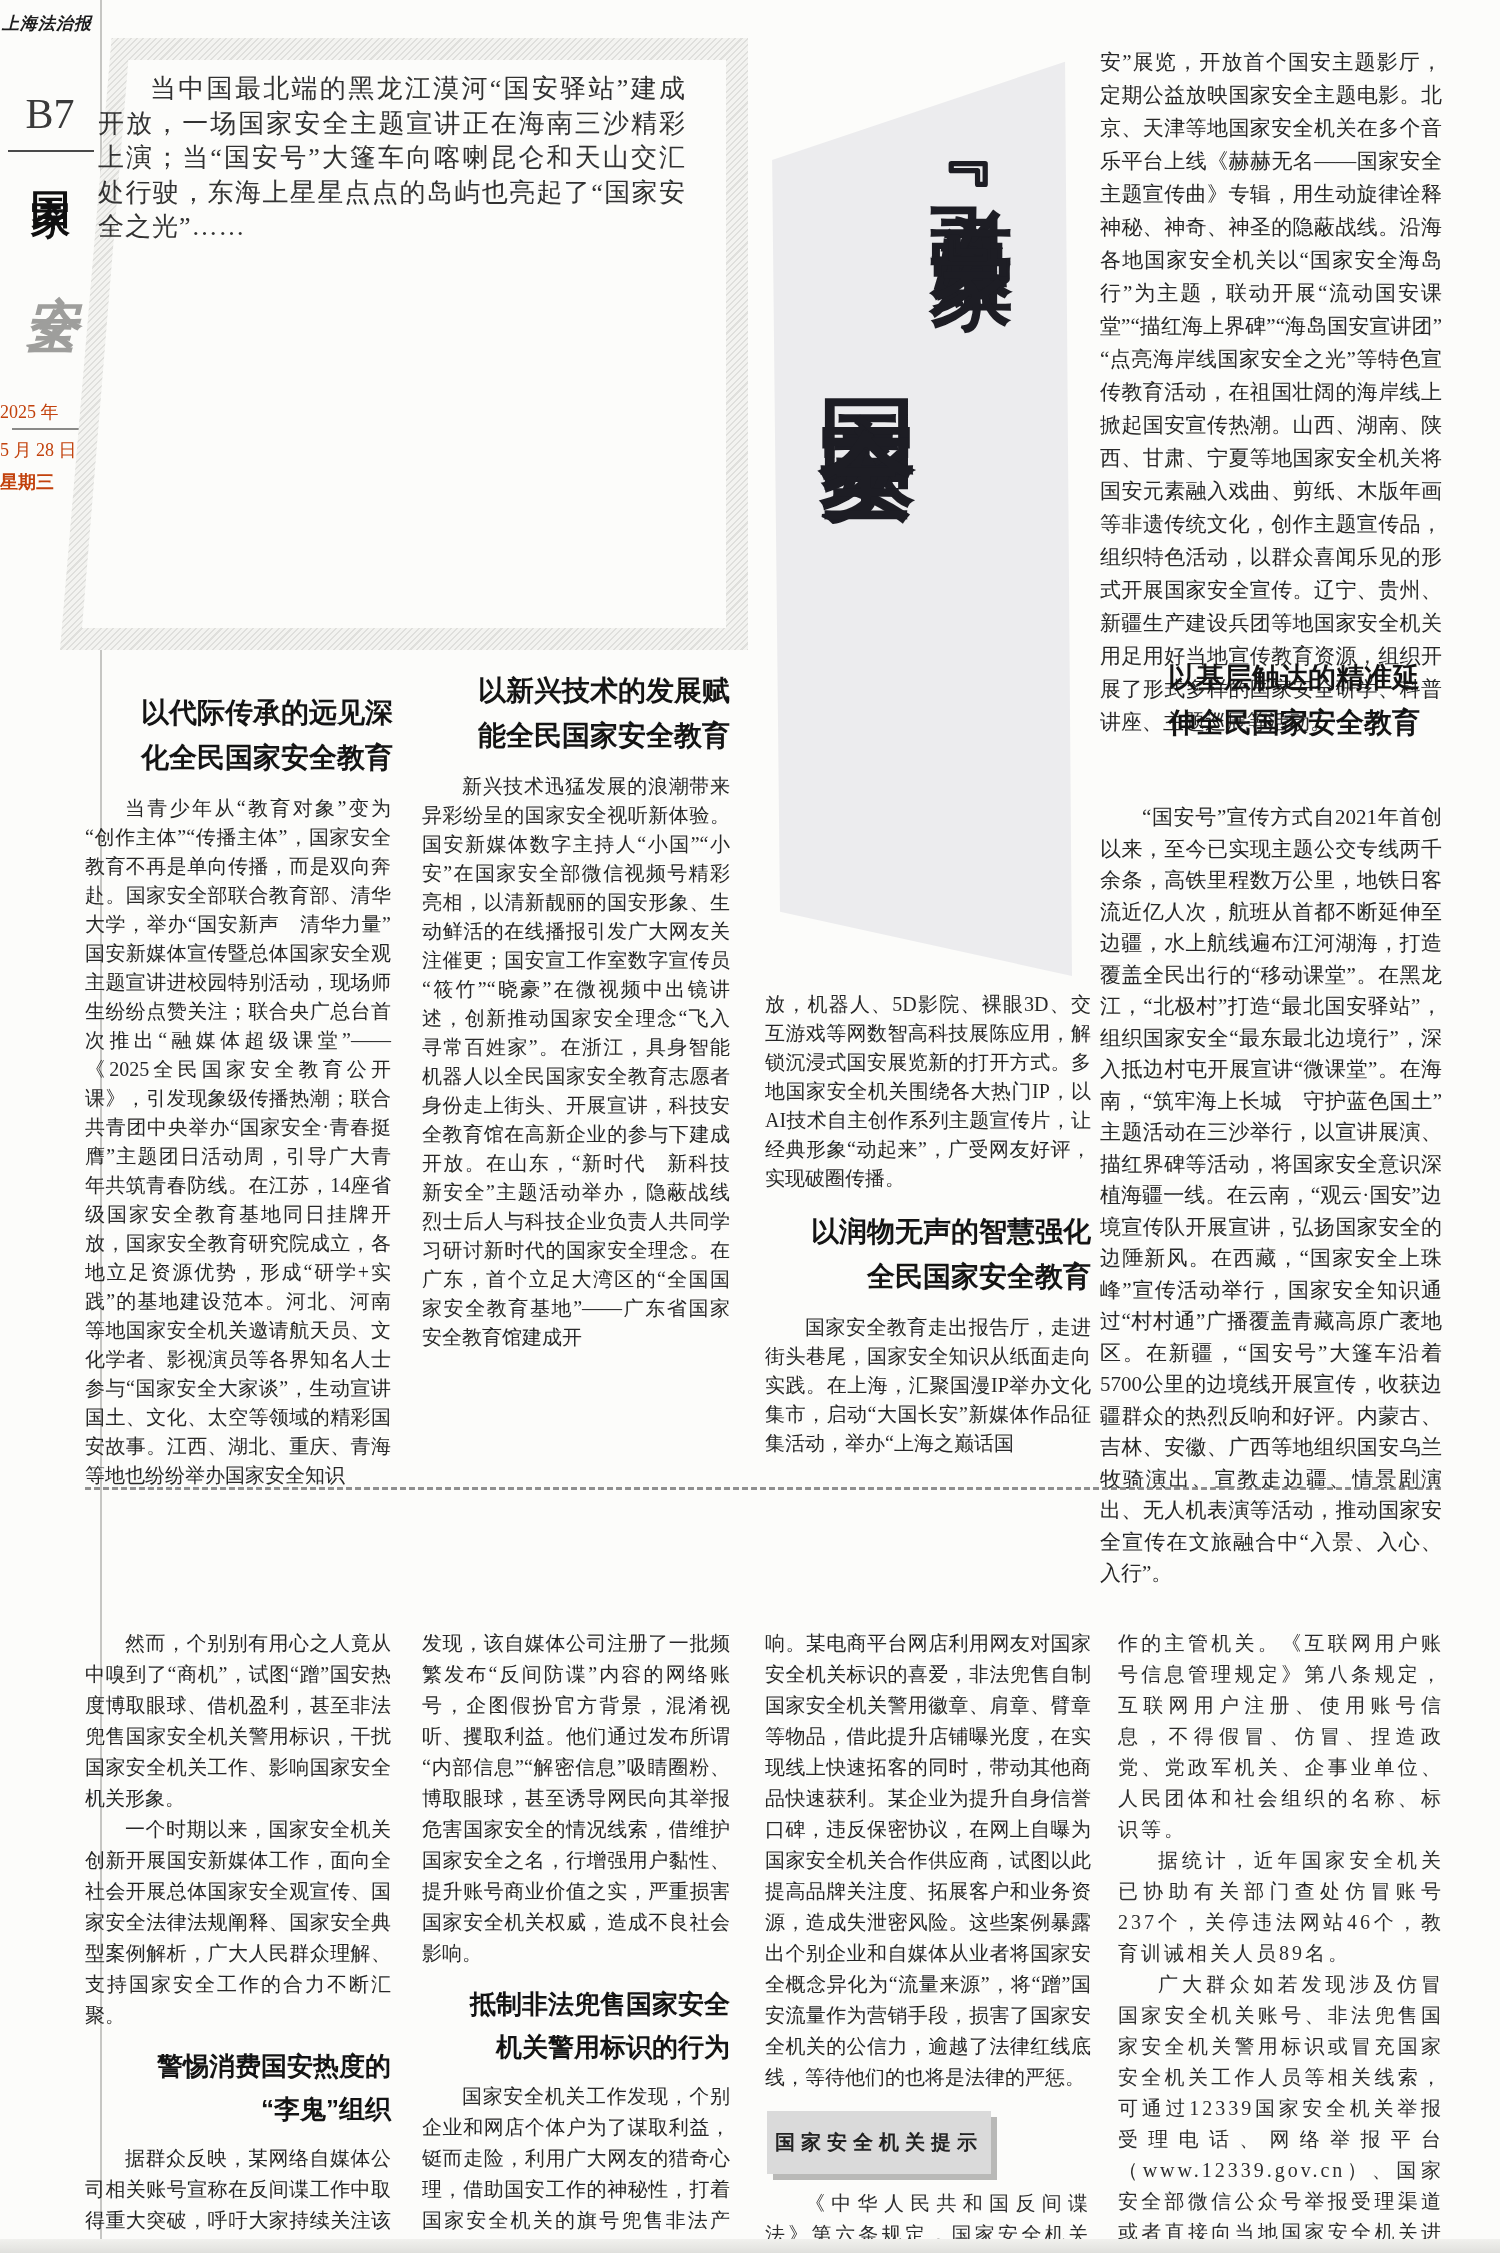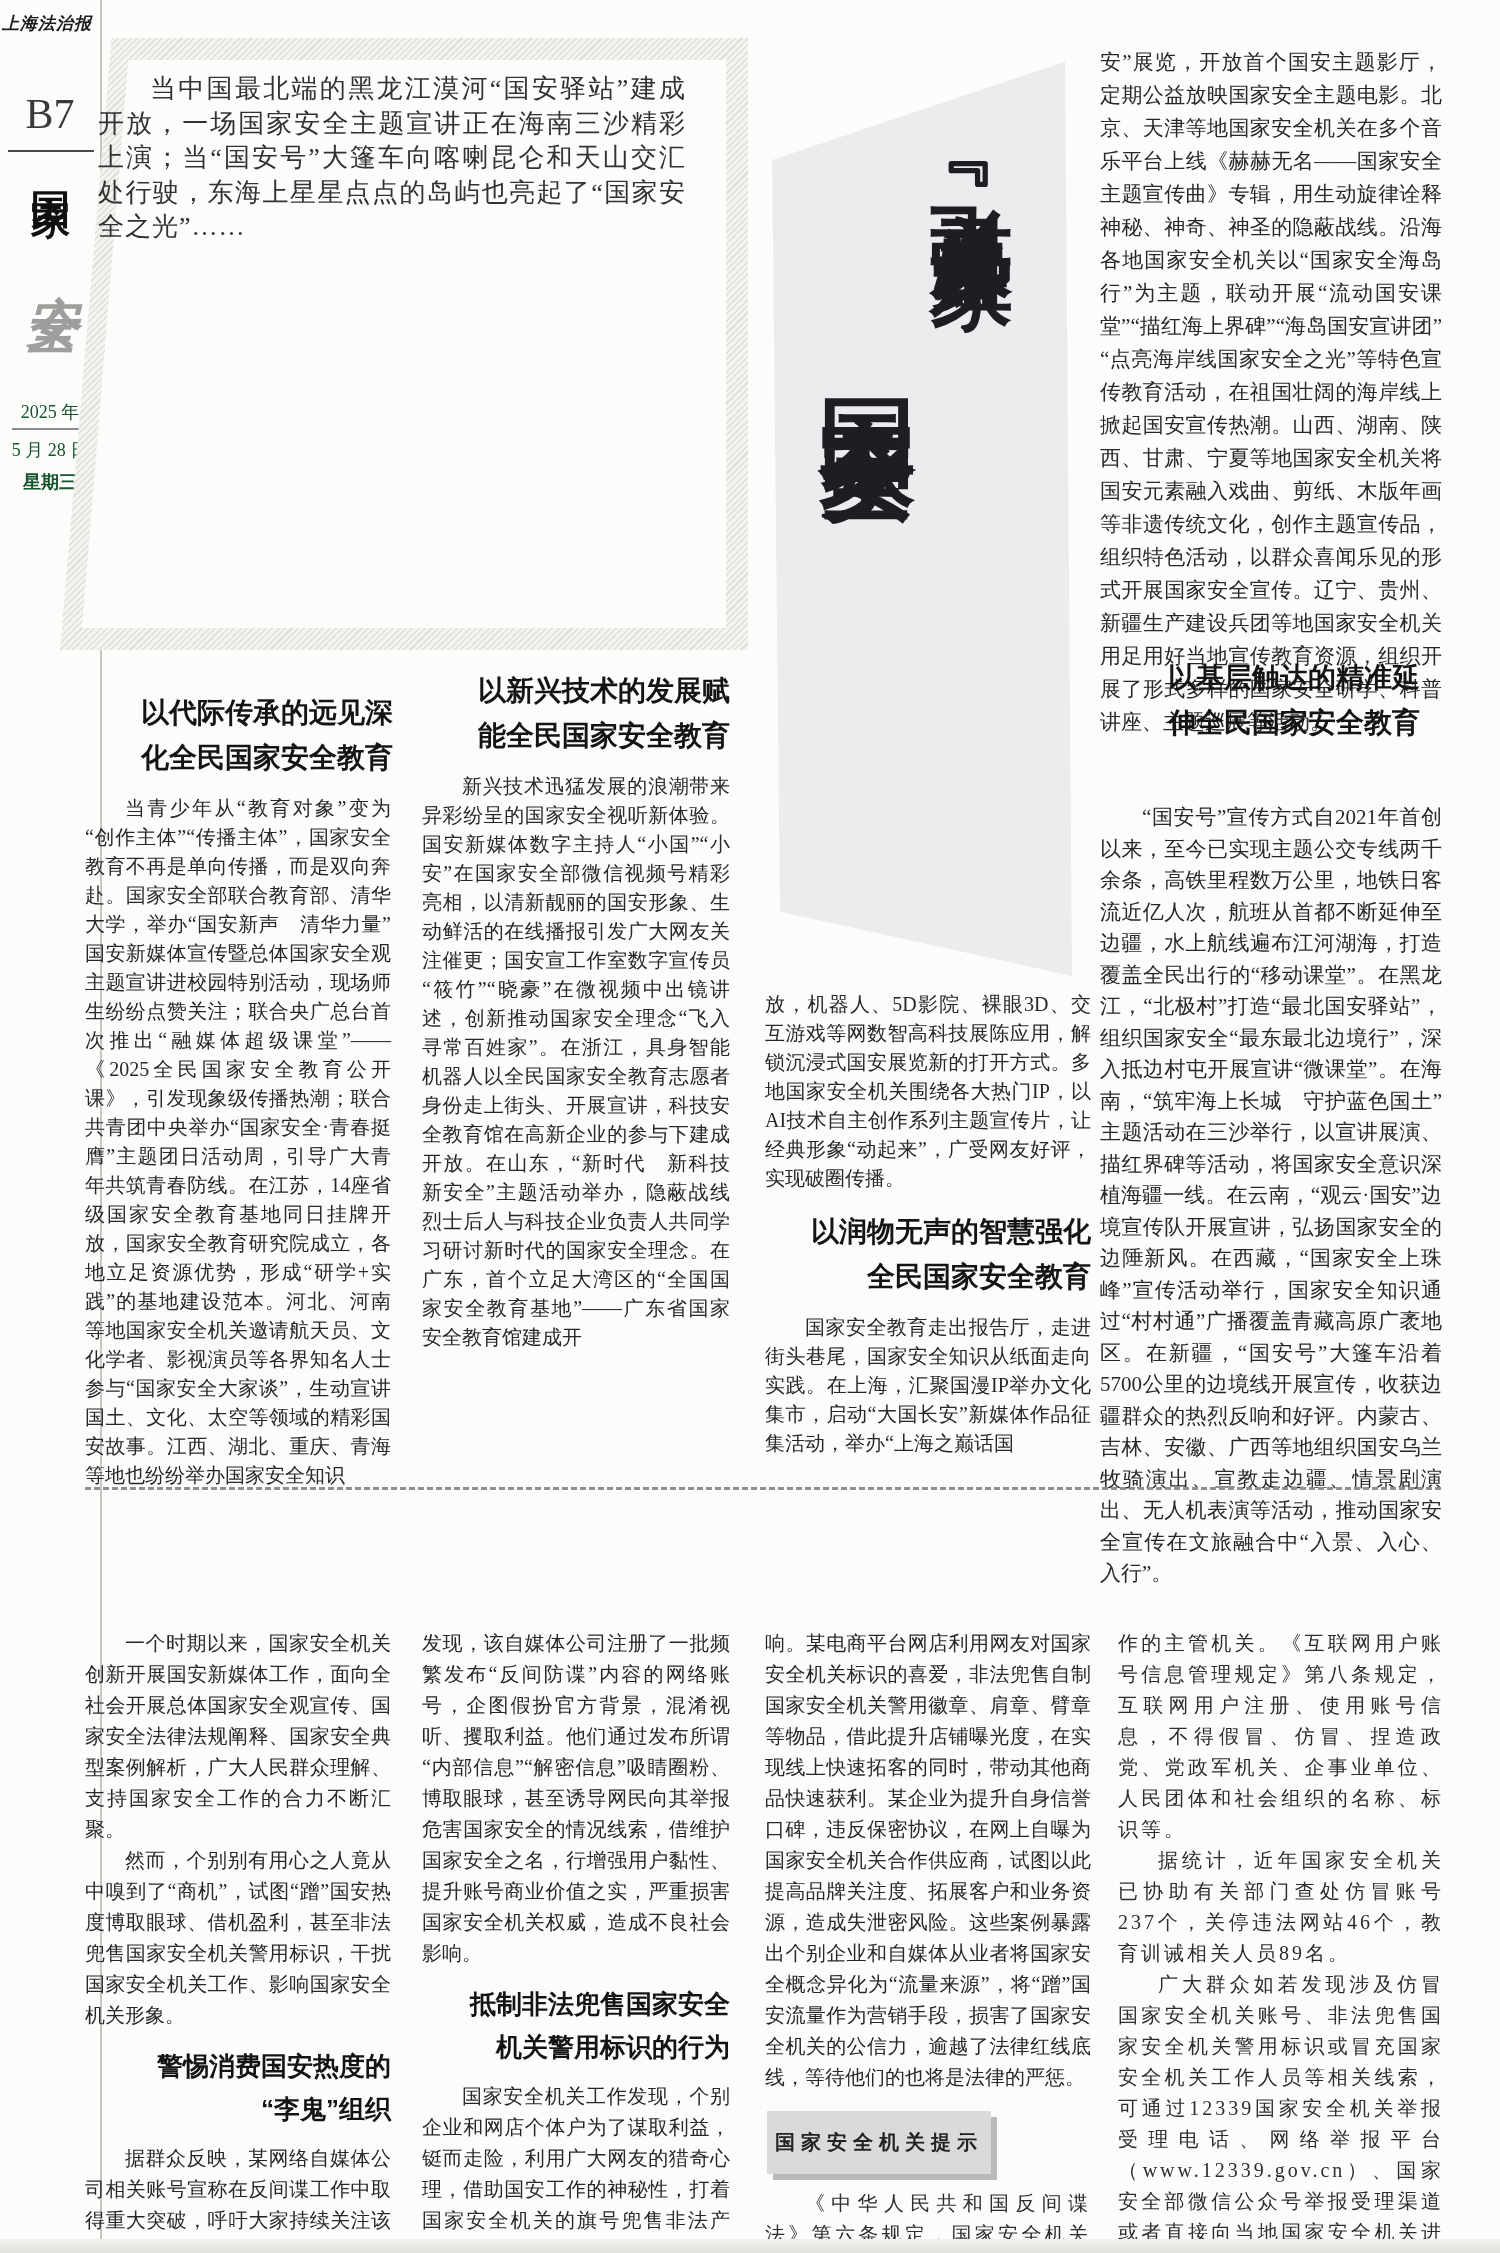--- a/index.html
+++ b/index.html
@@ -12,21 +12,21 @@
                  color:#1c1c1c;font-style:italic;white-space:nowrap;}
   #page-number{left:0;top:90px;width:100px;text-align:center;font-size:42px;color:#3a3a3a;
                font-family:"Liberation Serif",serif;}
   #masthead-rule1{left:8px;top:150px;width:86px;height:2px;background:#4a4a4a;}
   #section-title{left:16px;top:160px;width:70px;writing-mode:vertical-rl;
                  font-family:"Liberation Sans","DejaVu Sans",sans-serif;font-weight:800;
                  font-size:40px;line-height:70px;letter-spacing:4px;color:#101010;}
   #section-callig{left:12px;top:252px;width:78px;writing-mode:vertical-rl;
                   font-weight:700;font-style:italic;font-size:52px;line-height:78px;
                   letter-spacing:10px;color:#9e9e9c;}
-  .mast-date{left:0;width:100px;text-align:center;font-size:18px;color:#14532d;}
+  .mast-date{left:0;width:100px;font-size:18px;color:#c2410c;}
   #date-year{top:400px;}
   #masthead-rule2{left:12px;top:428px;width:78px;height:1.5px;background:#8a8a88;}
   #date-day{top:438px;}
   #date-weekday{top:470px;font-weight:700;}
   
   #intro-frame{left:60px;top:38px;width:688px;height:612px;
     background:repeating-linear-gradient(135deg,#dfdfdc 0 1.5px,#f3f3f0 1.5px 4.5px);
     -webkit-clip-path:polygon(7.5% 0,100% 0,100% 100%,0 100%);
     clip-path:polygon(7.5% 0,100% 0,100% 100%,0 100%);}
   #intro-inner{position:absolute;left:22px;top:22px;right:22px;bottom:22px;background:#fcfcfa;
@@ -132,22 +132,22 @@
 
   <h3 class="abs sec" id="jiceng-head">以基层触达的精准延伸全民国家安全教育</h3>
   <div class="abs col body21" id="jiceng-body">
     <p>“国安号”宣传方式自2021年首创以来，至今已实现主题公交专线两千余条，高铁里程数万公里，地铁日客流近亿人次，航班从首都不断延伸至边疆，水上航线遍布江河湖海，打造覆盖全民出行的“移动课堂”。在黑龙江，“北极村”打造“最北国安驿站”，组织国家安全“最东最北边境行”，深入抵边村屯开展宣讲“微课堂”。在海南，“筑牢海上长城　守护蓝色国土”主题活动在三沙举行，以宣讲展演、描红界碑等活动，将国家安全意识深植海疆一线。在云南，“观云·国安”边境宣传队开展宣讲，弘扬国家安全的边陲新风。在西藏，“国家安全上珠峰”宣传活动举行，国家安全知识通过“村村通”广播覆盖青藏高原广袤地区。在新疆，“国安号”大篷车沿着5700公里的边境线开展宣传，收获边疆群众的热烈反响和好评。内蒙古、吉林、安徽、广西等地组织国安乌兰牧骑演出、宣教走边疆、情景剧演出、无人机表演等活动，推动国家安全宣传在文旅融合中“入景、入心、入行”。</p>
   </div>
 
   <div class="abs" id="mid-dash-rule"></div>
 
 
   <div class="abs col body20b" id="bot-col1">
+    <p>然而，个别别有用心之人竟从中嗅到了“商机”，试图“蹭”国安热度博取眼球、借机盈利，甚至非法兜售国家安全机关警用标识，干扰国家安全机关工作、影响国家安全机关形象。</p>
     <p>一个时期以来，国家安全机关创新开展国安新媒体工作，面向全社会开展总体国家安全观宣传、国家安全法律法规阐释、国家安全典型案例解析，广大人民群众理解、支持国家安全工作的合力不断汇聚。</p>
-    <p>然而，个别别有用心之人竟从中嗅到了“商机”，试图“蹭”国安热度博取眼球、借机盈利，甚至非法兜售国家安全机关警用标识，干扰国家安全机关工作、影响国家安全机关形象。</p>
     <h3 class="sec small">警惕消费国安热度的“李鬼”组织</h3>
     <p>据群众反映，某网络自媒体公司相关账号宣称在反间谍工作中取得重大突破，呼吁大家持续关注该公司相关账号。国家安全机关调查</p>
   </div>
 
   <div class="abs col body20b" id="bot-col2">
     <p class="noindent">发现，该自媒体公司注册了一批频繁发布“反间防谍”内容的网络账号，企图假扮官方背景，混淆视听、攫取利益。他们通过发布所谓“内部信息”“解密信息”吸睛圈粉、博取眼球，甚至诱导网民向其举报危害国家安全的情况线索，借维护国家安全之名，行增强用户黏性、提升账号商业价值之实，严重损害国家安全机关权威，造成不良社会影响。</p>
     <h3 class="sec small">抵制非法兜售国家安全机关警用标识的行为</h3>
     <p>国家安全机关工作发现，个别企业和网店个体户为了谋取利益，铤而走险，利用广大网友的猎奇心理，借助国安工作的神秘性，打着国家安全机关的旗号兜售非法产品、赚取高额利润，造成负面影</p>
   </div>
 

